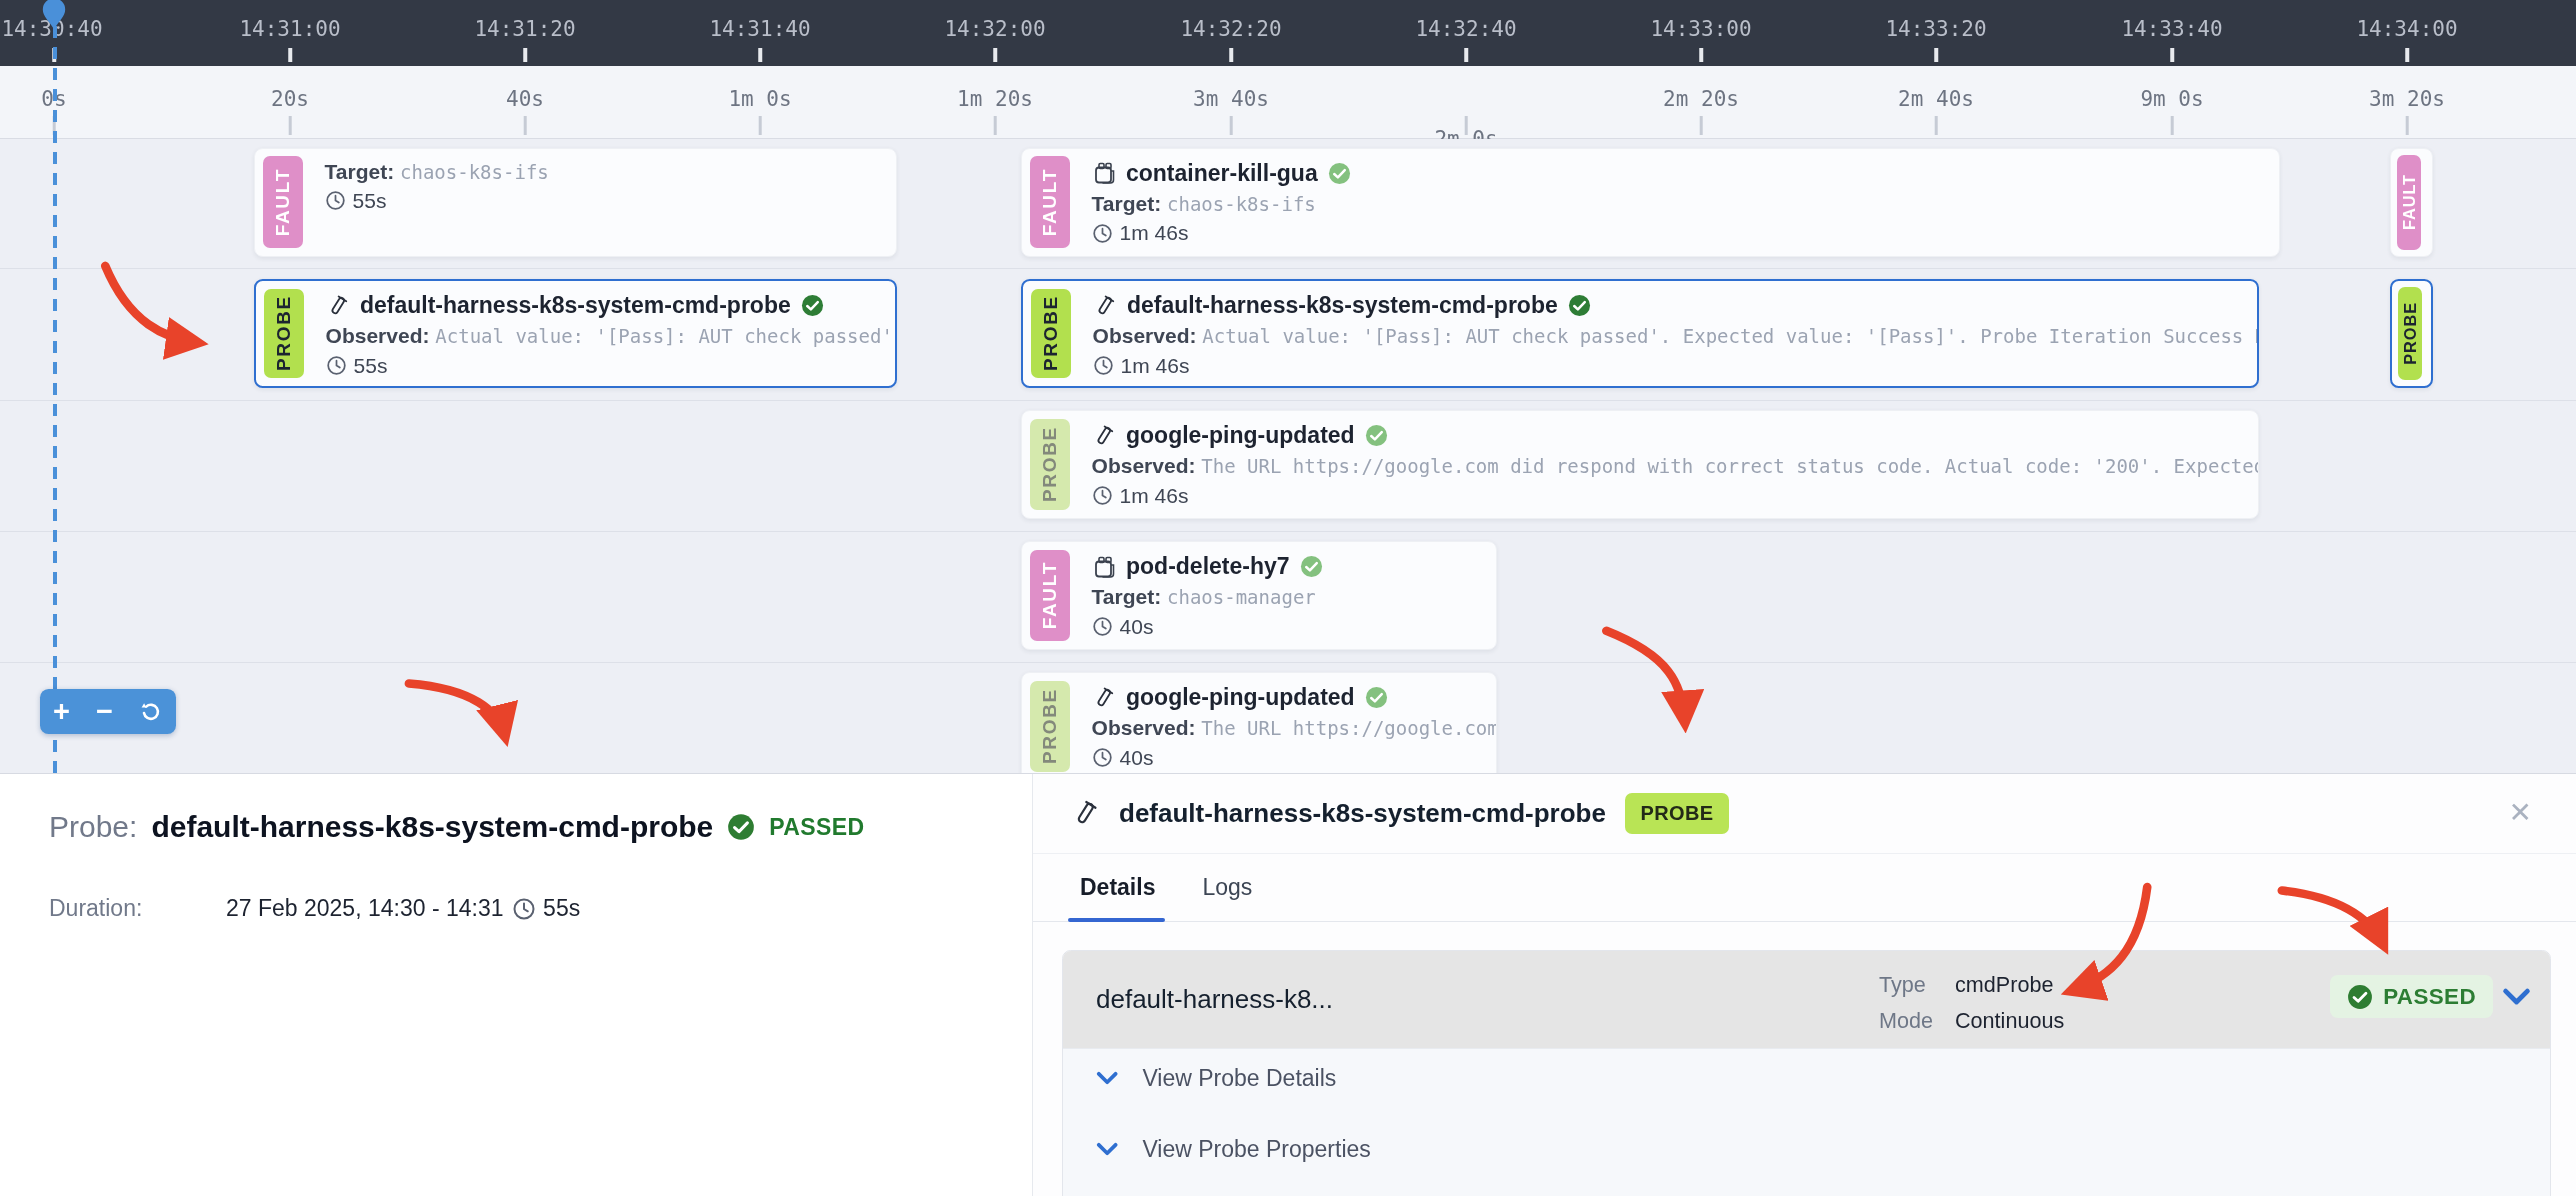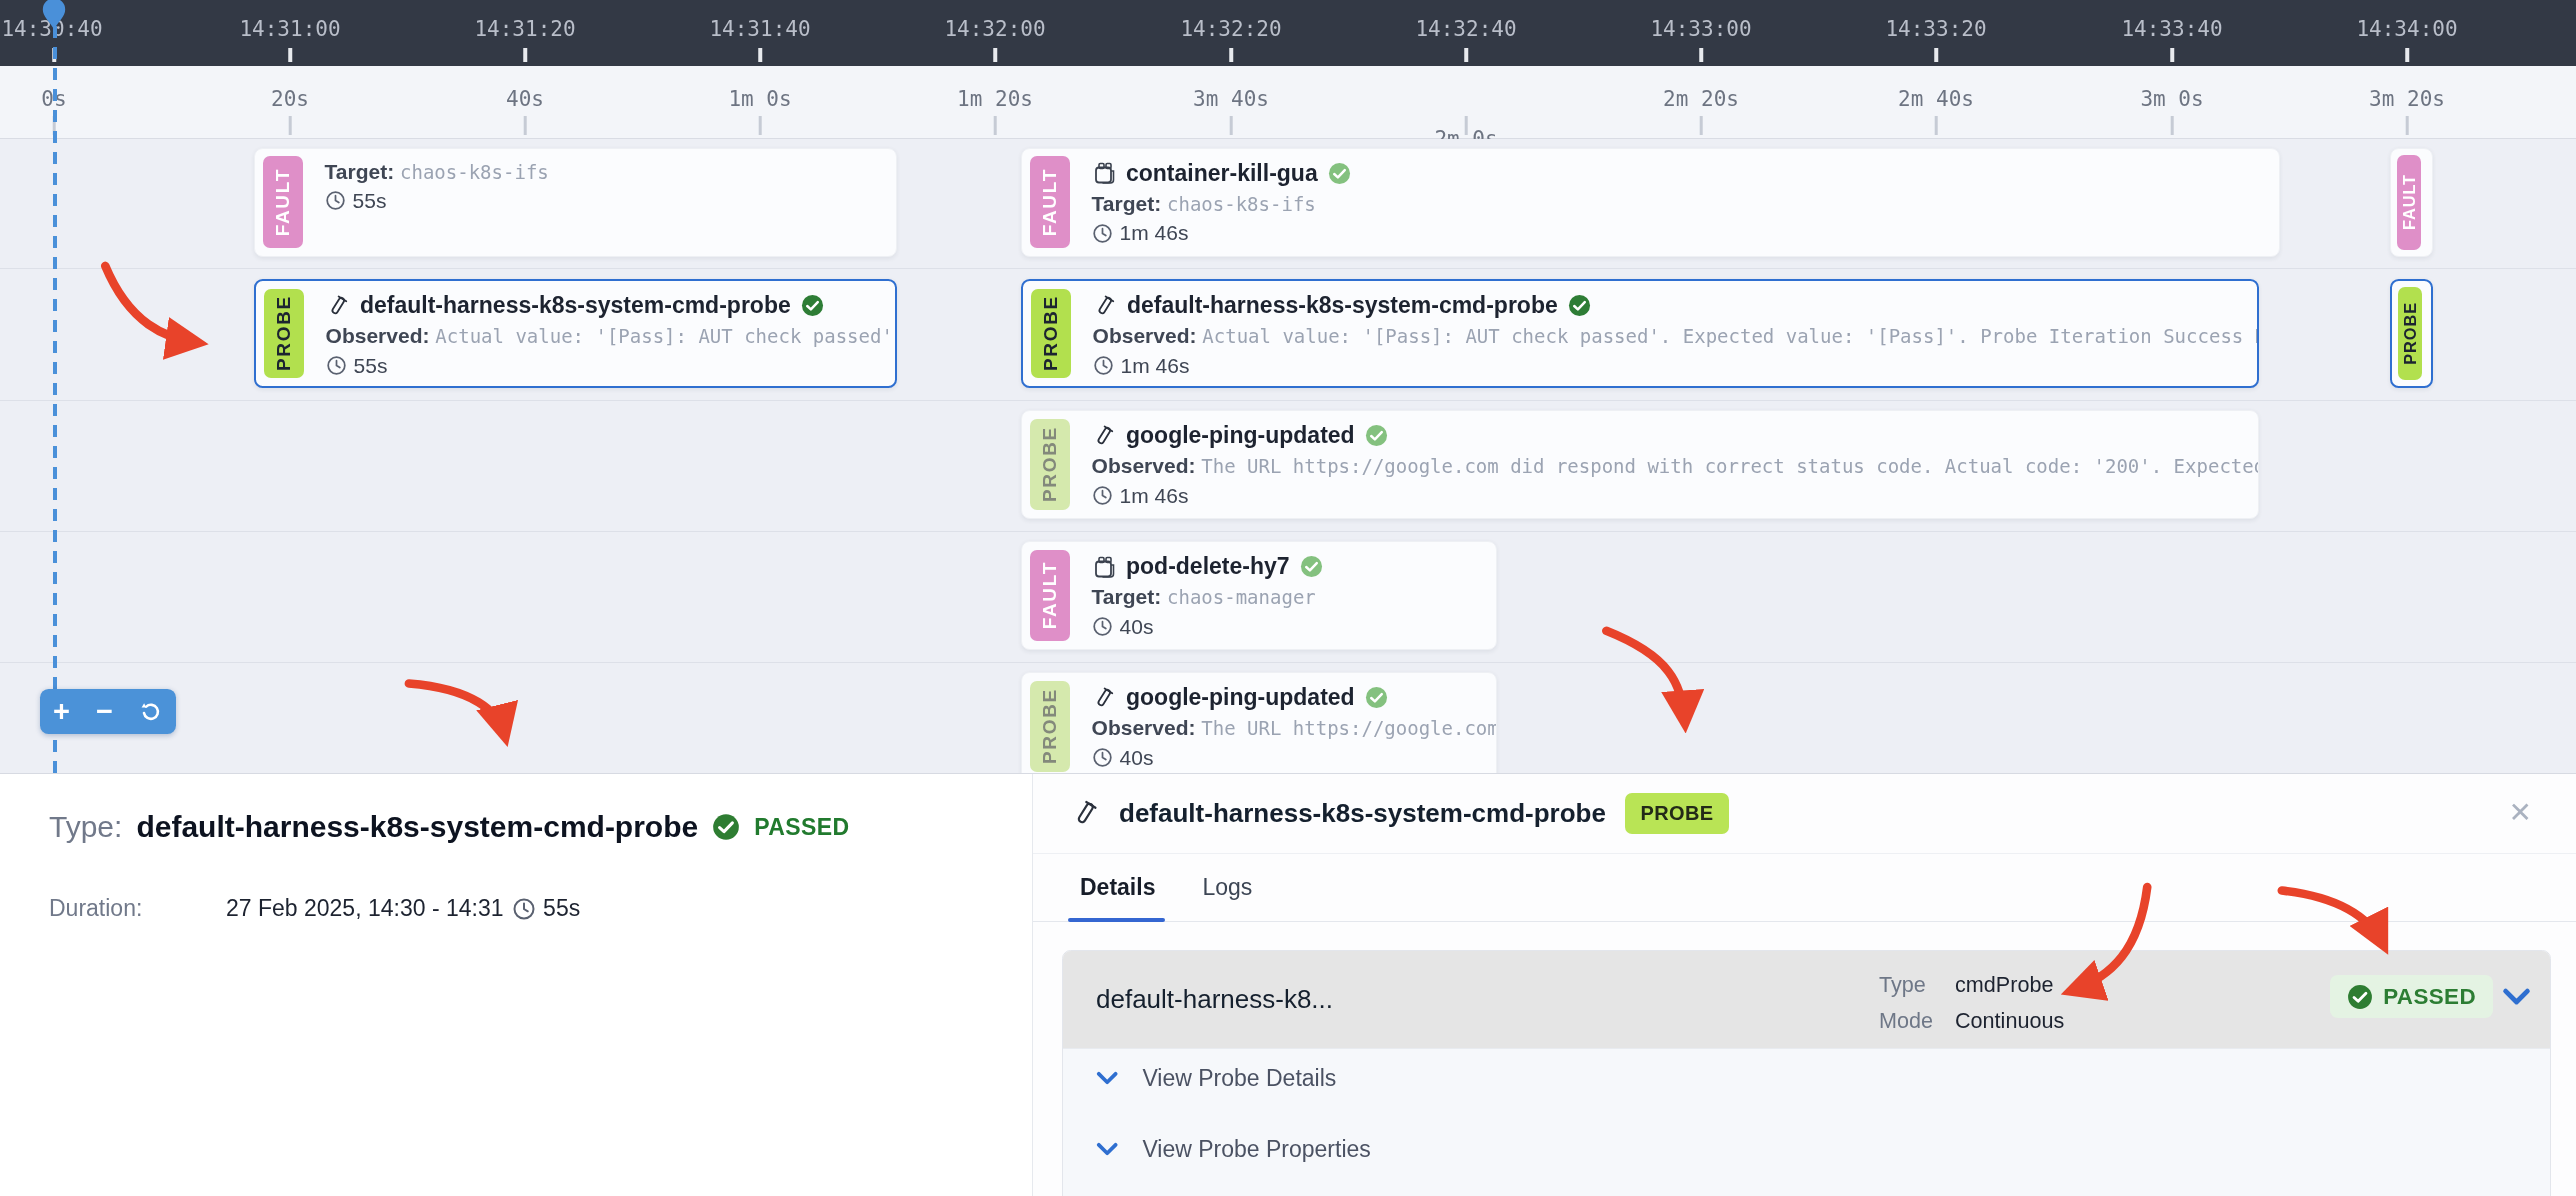--- a/index.html
+++ b/index.html
@@ -143,21 +143,21 @@
       <span class="rel-label" style="left: 995px;">1m 20s</span>
       <i class="rel-tick" style="left: 995px;"></i>
       <span class="rel-label" style="left: 1231px;">3m 40s</span>
       <i class="rel-tick" style="left: 1231px;"></i>
       <span class="rel-label" style="left: 1466px; margin-top: 40px;">2m 0s</span>
       <i class="rel-tick" style="left: 1466px;"></i>
       <span class="rel-label" style="left: 1701px;">2m 20s</span>
       <i class="rel-tick" style="left: 1701px;"></i>
       <span class="rel-label" style="left: 1936px;">2m 40s</span>
       <i class="rel-tick" style="left: 1936px;"></i>
-      <span class="rel-label" style="left: 2172px;">3m 0s</span>
+      <span class="rel-label" style="left: 2172px;">9m 0s</span>
       <i class="rel-tick" style="left: 2172px;"></i>
       <span class="rel-label" style="left: 2407px;">3m 20s</span>
       <i class="rel-tick" style="left: 2407px;"></i>
     </div>
 
   <div id="rows">
     <div class="row-sep" style="top:129px"></div>
     <div class="row-sep" style="top:261px"></div>
     <div class="row-sep" style="top:392px"></div>
     <div class="row-sep" style="top:523px"></div>
@@ -383,21 +383,21 @@
     </div>
 
   <div id="dashline"></div>
   <svg id="pin" width="26" height="31" viewBox="0 0 30 36">
     <path d="M15 34 C9 24 2 19 2 11 A13 13 0 0 1 28 11 C28 19 21 24 15 34 Z" fill="#4a90d9"></path>
   </svg>
 
   <div id="bottom">
 
     <div id="probe-heading">
-      <span class="plabel">Type:</span>
+      <span class="plabel">Probe:</span>
       <span class="pname">default-harness-k8s-system-cmd-probe</span>
       <svg width="28" height="28" viewBox="0 0 24 24">
         <circle cx="12" cy="12" r="11" fill="#2e7d32"></circle>
         <path d="M6.5 12.5 L10.3 16 L17.5 8.5" fill="none" stroke="#fff" stroke-width="2.6" stroke-linecap="round" stroke-linejoin="round"></path>
       </svg>
       <span class="pstatus">PASSED</span>
     </div>
 
     <div id="duration-row">
       <span class="dlabel">Duration:</span>

